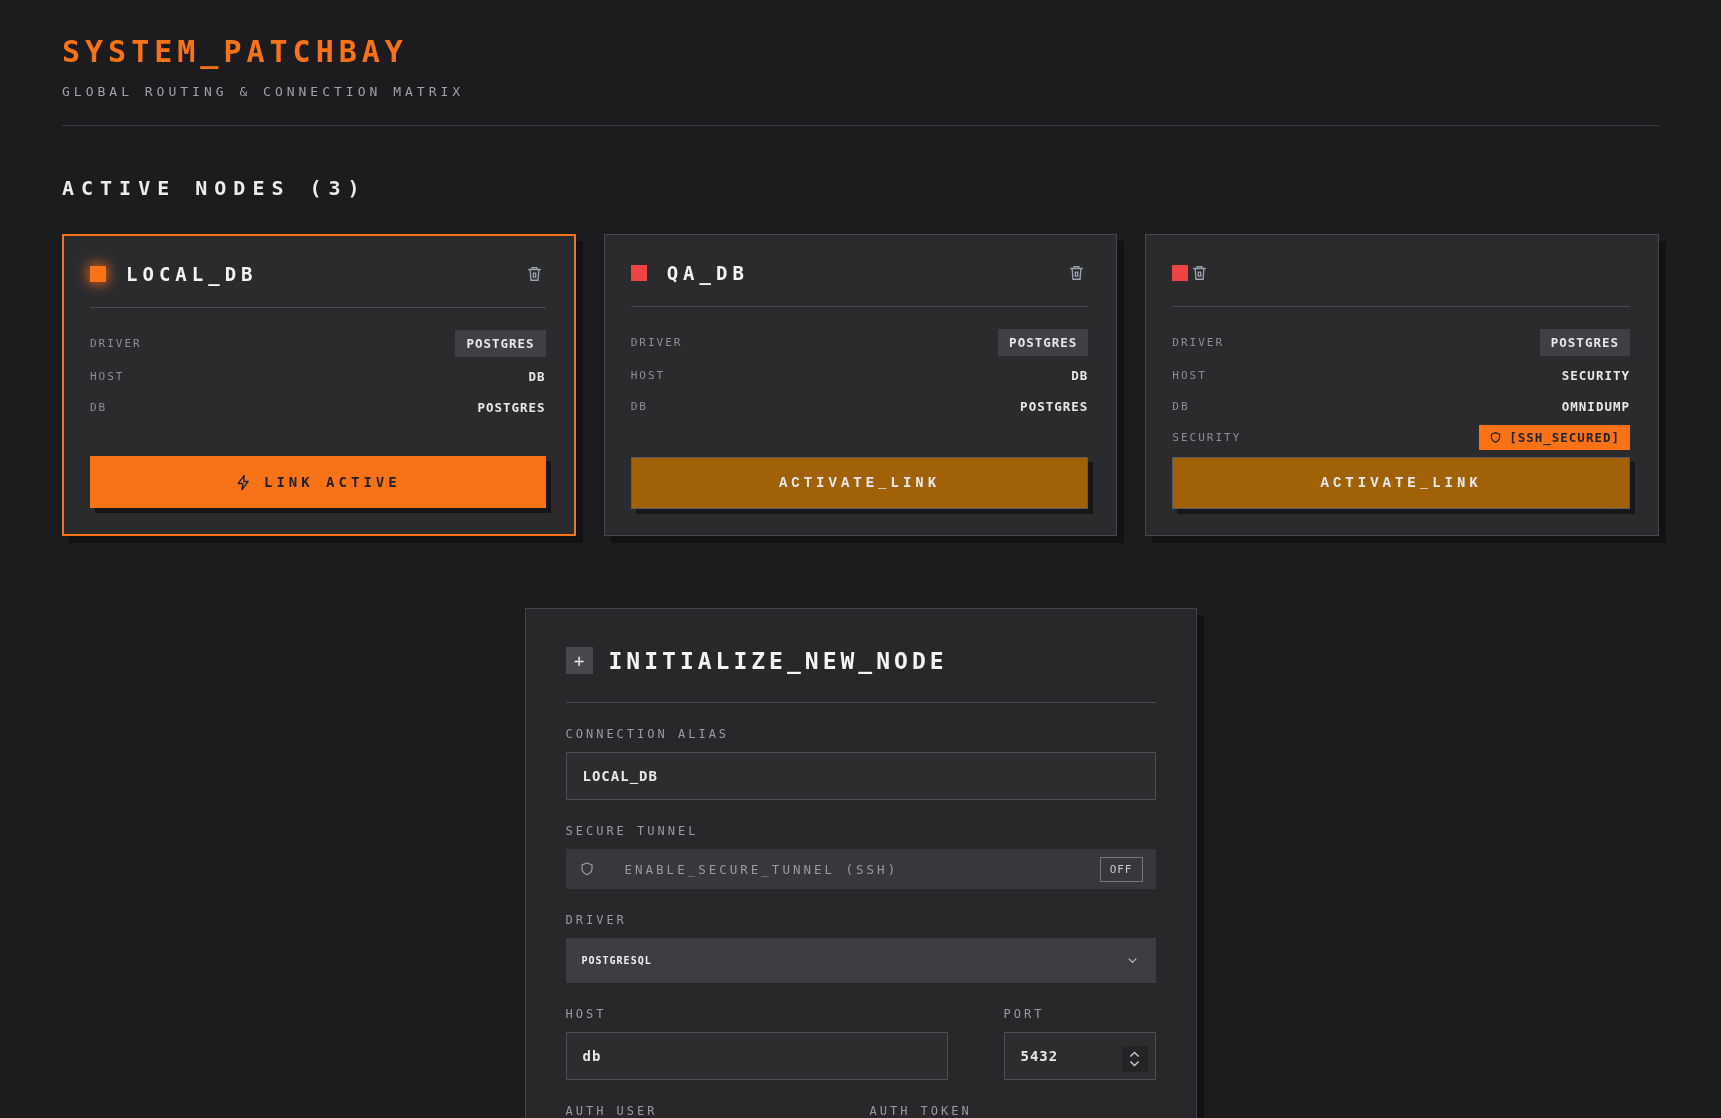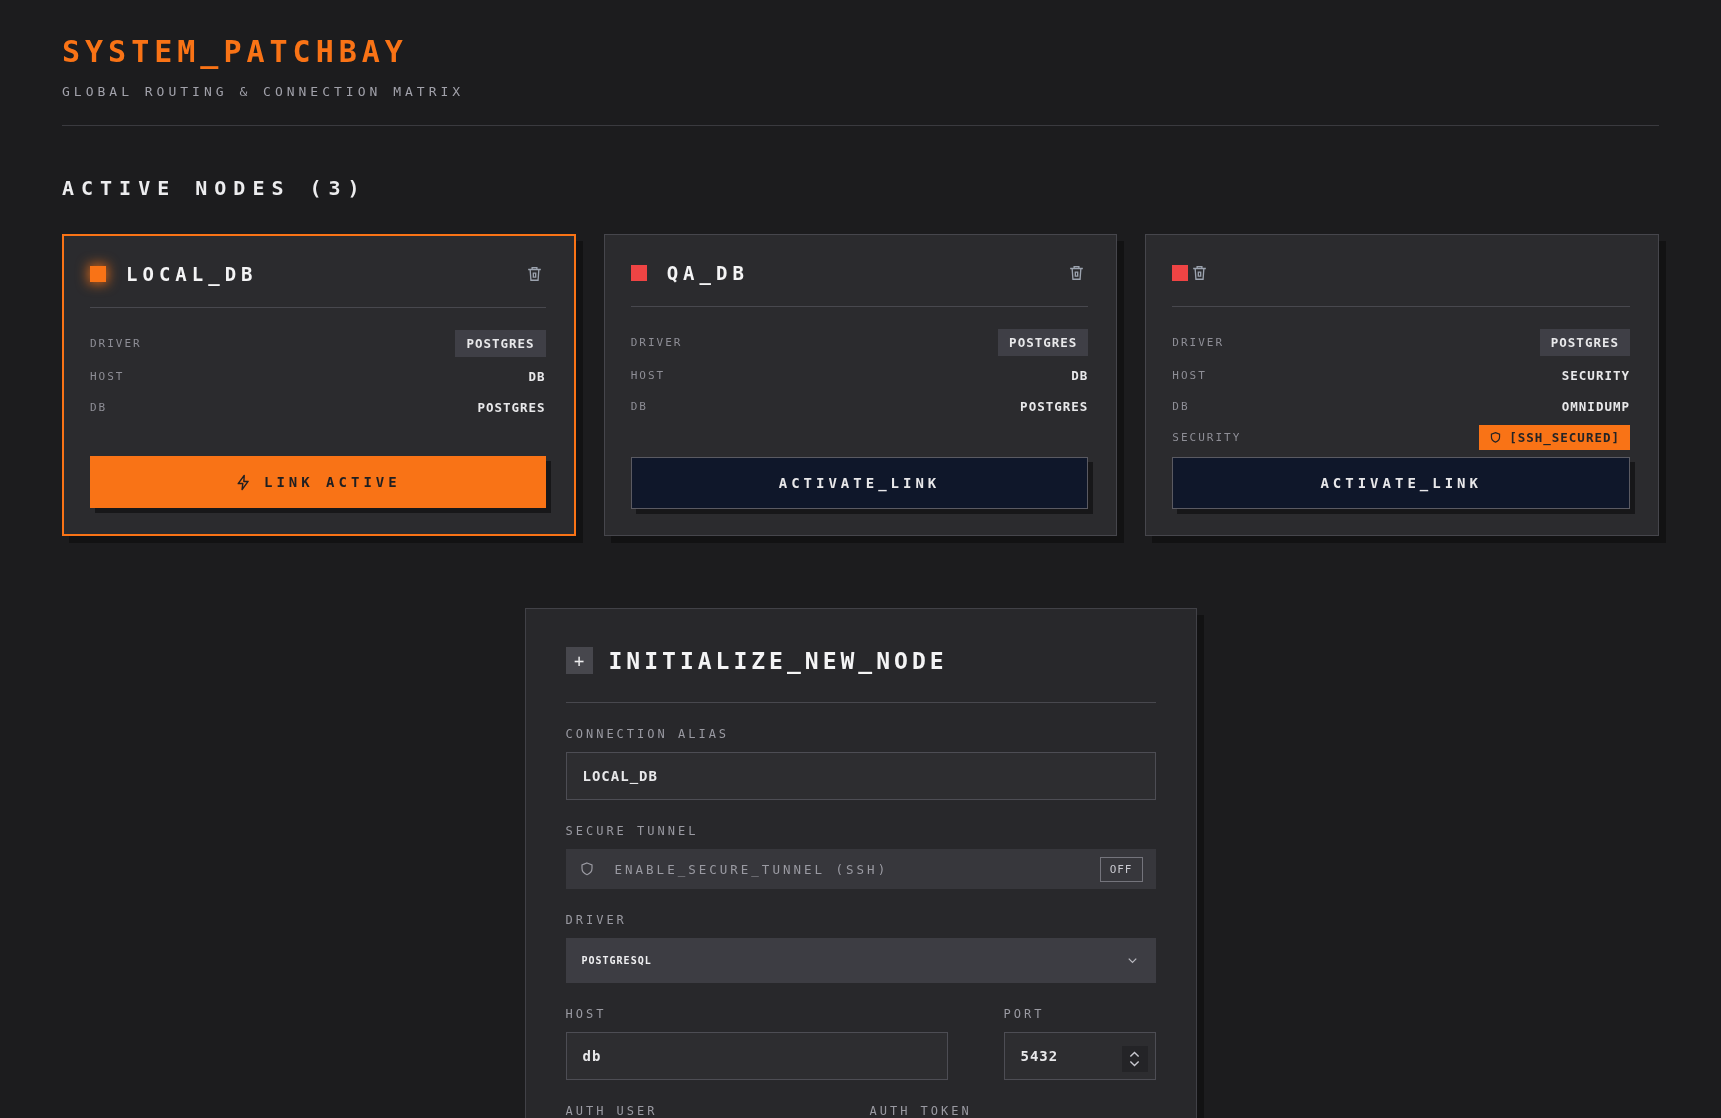--- a/index.html
+++ b/index.html
@@ -42,42 +42,42 @@
     background:#f97316; color:#232326; padding:5px 10px; font-weight:bold;
     display:inline-flex; align-items:center; gap:7px; font-size:12.5px; letter-spacing:1px;
   }
   .card-action { margin-top:auto; }
   .btn {
     width:100%; height:52px; font-family:inherit; font-size:14px; font-weight:bold;
     letter-spacing:4px; cursor:pointer; display:flex; align-items:center; justify-content:center; gap:12px;
     box-shadow:5px 5px 0 rgba(0,0,0,0.45);
   }
   .btn-primary { background:#f97316; border:none; color:#1f1f22; }
-  .btn-secondary { background:#0f172a; border:1px solid #5a5a62; color:#e8e8ea; }
+  .btn-secondary { background:#a16207; border:1px solid #5a5a62; color:#e8e8ea;font-family:Liberation Mono, monospace; }
 
   
   .form-panel {
     width:672px; margin:72px auto 0; background:#28282b; border:1px solid #414147;
     padding:38px 40px 40px; box-shadow:7px 7px 0 rgba(0,0,0,0.35);
   }
   .form-head { display:flex; align-items:center; gap:16px; }
   .plus-box {
     width:27px; height:27px; background:#47474d; color:#ececee; font-size:17px;
     display:flex; align-items:center; justify-content:center; cursor:pointer; border:none; font-family:inherit;
   }
   .form-title { font-size:23px; font-weight:bold; letter-spacing:4px; color:#f4f4f5; }
   .form-divider { border-bottom:1px solid #48484e; margin-top:28px; }
   .field-group { margin-top:24px; }
   .field-label { display:block; color:#9a9aa2; font-size:12px; letter-spacing:3px; margin-bottom:11px; }
   .text-input {
     width:100%; height:48px; background:#2d2d30; border:1px solid #4d4d54; color:#e8e8ea;
     font-family:inherit; font-size:14px; font-weight:bold; letter-spacing:1px; padding:0 16px; outline:none;
   }
   .tunnel-bar {
-    background:#37373c; height:40px; display:flex; align-items:center; padding:0 13px; gap:20px;
+    background:#37373c; height:40px; display:flex; align-items:center; padding:0 13px; gap:30px;
   }
   .tunnel-label { color:#9a9aa2; font-size:12.5px; letter-spacing:3px; flex:1; }
   .toggle-btn {
     background:transparent; border:1px solid #74747c; color:#c9c9d0; font-family:inherit;
     font-size:11px; letter-spacing:1px; padding:5px 9px; cursor:pointer;
   }
   .select-box {
     background:#3d3d43; height:45px; display:flex; align-items:center; padding:0 16px; cursor:pointer;
   }
   .select-value { flex:1; font-size:10px; font-weight:bold; letter-spacing:1px; color:#f0f0f2; }

